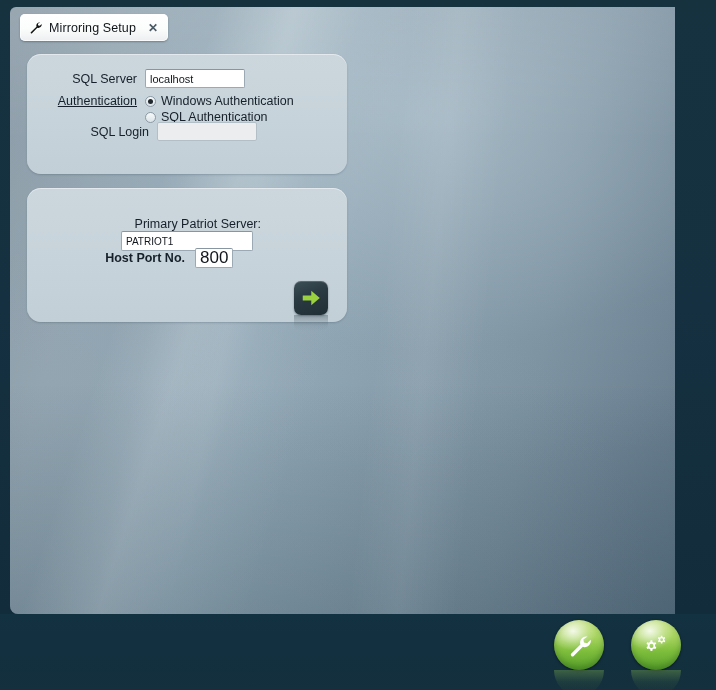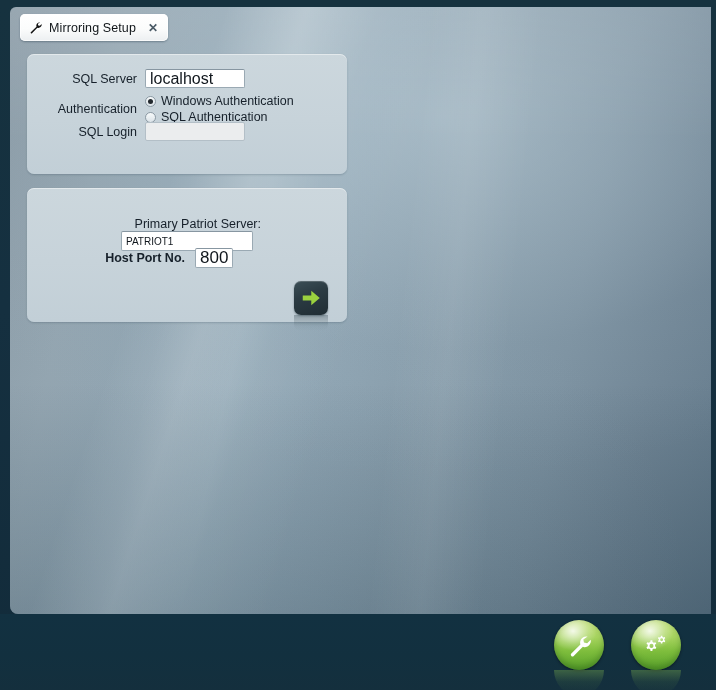--- a/index.html
+++ b/index.html
@@ -22,36 +22,37 @@
     width: 716px;
     height: 690px;
     background: linear-gradient(180deg, #16323f 0%, #153040 45%, #122b3a 100%);
   }
 
   
   #content-surface {
     position: absolute;
     left: 10px;
     top: 7px;
-    width: 701px;
+    width: 634px;
     height: 607px;
     border-radius: 6px 0 0 8px;
     overflow: hidden;
     background:
       radial-gradient(120% 85% at 62% 18%, rgba(190,208,218,0.55) 0%, rgba(160,182,196,0.12) 45%, rgba(120,148,163,0) 70%),
       linear-gradient(102deg,
         #8b9ba6 0%,
         #93a4af 14%,
         #8fa3b0 26%,
         #9cb0bc 36%,
         #8ea3b1 47%,
         #8499a7 62%,
         #7b909f 76%,
         #6f8494 88%,
         #637a8b 100%);
+    padding-left: 31px;
   }
   #surface-sheen {
     position: absolute;
     left: 0; top: 0; right: 0; bottom: 0;
     background:
       linear-gradient(108deg, rgba(255,255,255,0) 24%, rgba(255,255,255,0.16) 33%, rgba(255,255,255,0.02) 41%, rgba(255,255,255,0) 52%),
       linear-gradient(96deg, rgba(255,255,255,0) 55%, rgba(255,255,255,0.07) 62%, rgba(255,255,255,0) 70%),
       linear-gradient(180deg, rgba(255,255,255,0.10) 0%, rgba(255,255,255,0) 22%),
       linear-gradient(180deg, rgba(20,45,60,0) 62%, rgba(20,45,60,0.28) 100%);
     pointer-events: none;
@@ -94,21 +95,21 @@
     font-weight: bold;
     color: #4a5a66;
     line-height: 1;
     cursor: pointer;
   }
 
   
   .panel {
     position: absolute;
     background: linear-gradient(180deg, #ccd7dd 0%, #c7d3da 55%, #c2cfd7 100%);
-    border-radius: 7px;
+    border-radius: 14px;
     box-shadow: 0 1px 2px rgba(30,55,70,0.22), inset 0 1px 0 rgba(255,255,255,0.45);
   }
   #panel-sql {
     left: 17px;
     top: 47px;
     width: 320px;
     height: 120px;
   }
   #panel-server {
     left: 17px;
@@ -124,21 +125,21 @@
   }
   .form-label {
     font-size: 12.5px;
     color: #16202a;
     text-align: right;
     white-space: nowrap;
   }
   .text-input {
     box-sizing: border-box;
     font-family: "Liberation Sans", sans-serif;
-    font-size: 16px;
+    font-size: 11px;
     color: #10161c;
     background: #ffffff;
     border: 1px solid #9aa9b3;
     border-top-color: #8796a1;
     border-radius: 2px;
     padding: 1px 4px;
     outline: none;
   }
   .text-input.disabled {
     background: #ebedee;
@@ -254,34 +255,34 @@
     </div>
 
     <div class="panel" id="panel-sql">
 
       <div class="form-row" style="left:0; top:15px; width:290px; justify-content:flex-start;">
         <span class="form-label" style="width:110px;">SQL Server</span>
         <input class="text-input" type="text" style="width: 100px; height: 19px; margin-left: 8px;" value="localhost">
       </div>
 
       <div class="form-row" style="left:0; top:40px; width:300px; align-items:flex-start;">
-        <span class="form-label" style="width:110px; margin-top:8px;">Authentication</span>
+        <span class="form-label" style="width:110px; margin-top:0;text-decoration:underline;">Authentication</span>
         <div style="margin-left:8px; display:flex; flex-direction:column; gap:2px;">
           <div class="radio-row">
             <span class="radio checked"></span>
             <span class="radio-label">Windows Authentication</span>
           </div>
           <div class="radio-row">
             <span class="radio"></span>
             <span class="radio-label">SQL Authentication</span>
           </div>
         </div>
       </div>
 
-      <div class="form-row" style="left:0; top:68px; width:290px;">
+      <div class="form-row" style="left:12px; top:68px; width:290px;">
         <span class="form-label" style="width:110px;">SQL Login</span>
         <input class="text-input disabled" type="text" style="width: 100px; height: 19px; margin-left: 8px;" value="">
       </div>
 
     </div>
 
     <div class="panel" id="panel-server">
 
       <div class="form-row" style="left:0; top:29px; width:310px;flex-direction:column;">
         <span class="form-label" style="width:158px;">Primary Patriot Server:</span>

